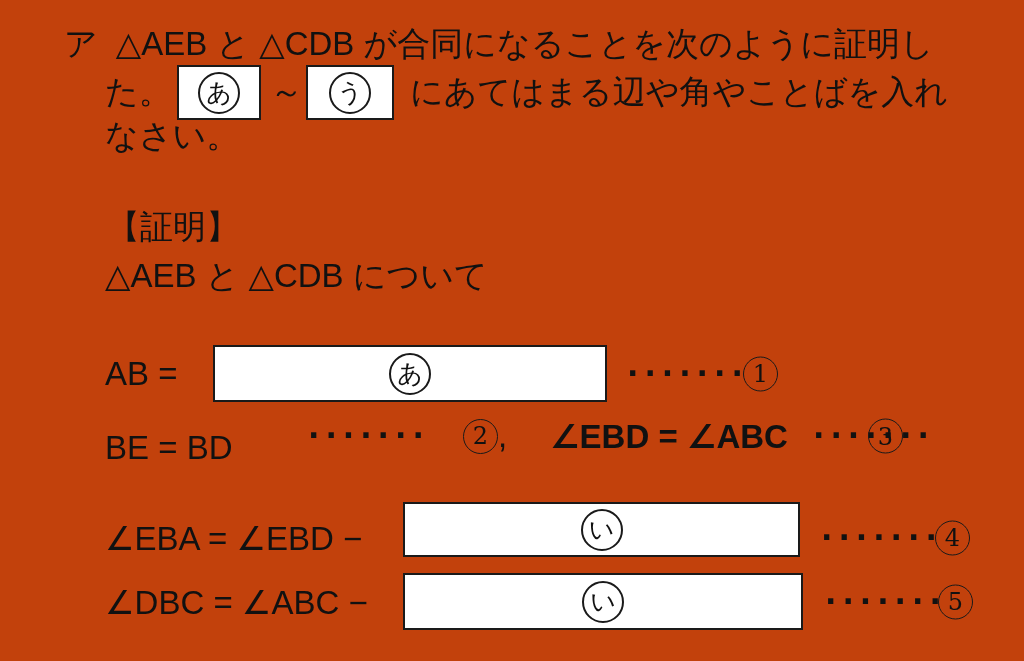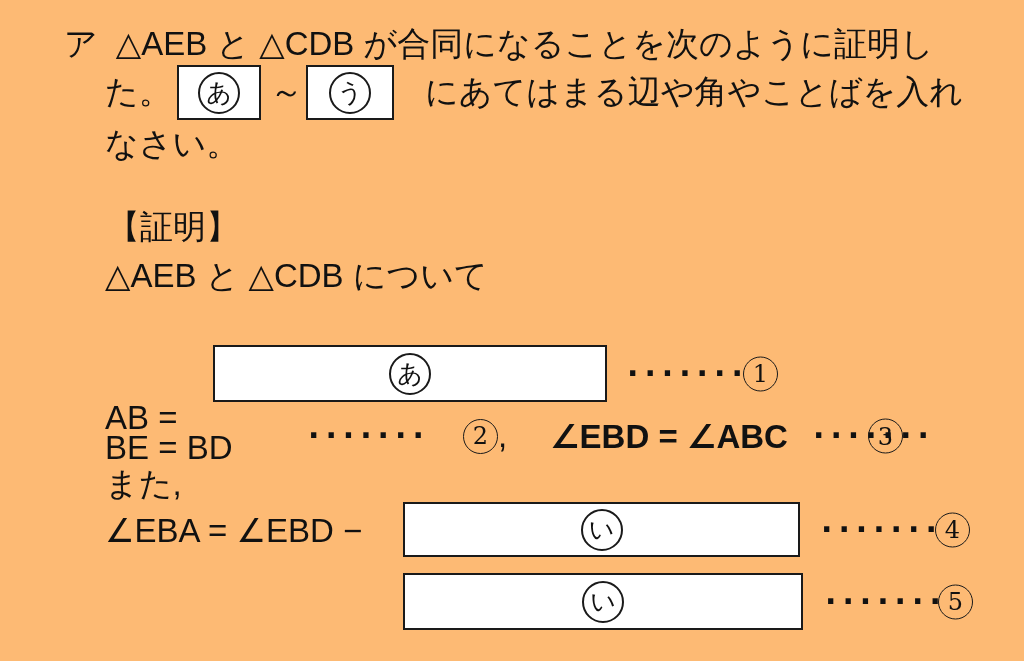--- a/index.html
+++ b/index.html
@@ -1,17 +1,17 @@
 <!DOCTYPE html>
 <html><head>
 <meta charset="utf-8">
 <style>
   html,body{margin:0;padding:0;background:#ffffff;}
   .page{
-    position:relative;width:1024px;height:661px;background:#fdba74;
+    position:relative;width:1024px;height:661px;background:#c2410c;
     color:#111;font-family:"Liberation Sans","DejaVu Sans",sans-serif;
     font-size:33px;overflow:hidden;
   }
   .abs{position:absolute;white-space:nowrap;}
   .row{position:absolute;}
   .row > .vc{position:absolute;top:50%;transform:translateY(-50%);white-space:nowrap;}
   .blankbox{
     position:absolute;box-sizing:border-box;border:2.4px solid #1a1a1a;background:#fff;
     display:flex;align-items:center;justify-content:center;
   }
@@ -44,63 +44,63 @@
 
   <div class="row" style="left:105px;top:63px;width:900px;height:58px;">
     <span class="vc" style="left:0;">た。</span>
     <div class="blankbox smallbox" style="left:72px;top:2px;width:84px;height:55px;">
       <span class="ckana">あ</span>
     </div>
     <span class="vc" style="left:165px;">～</span>
     <div class="blankbox smallbox" style="left:201px;top:2px;width:88px;height:55px;">
       <span class="ckana">う</span>
     </div>
-    <span class="vc" style="left:320px;">にあてはまる辺や角やことばを入れ</span>
+    <span class="vc" style="left:305px;">にあてはまる辺や角やことばを入れ</span>
   </div>
 
-  <div class="abs" style="left:105px;top:122px;">なさい。</div>
+  <div class="abs" style="left:105px;top:114px;">なさい。</div>
 
   <div class="abs" style="left:107px;top:205px;">【証明】</div>
 
   <div class="abs" style="left:105px;top:254px;">△AEB と △CDB について</div>
 
 
   <div class="row" style="left:105px;top:345px;width:900px;height:57px;">
-    <span class="vc" style="left:0;margin-top:44px;">AB =</span>
+    <span class="vc" style="left:0;">AB =</span>
     <div class="blankbox" style="left:108px;top:0;width:394px;height:57px;">
       <span class="ckana">あ</span>
     </div>
     <span class="vc leader" style="left:522px;">·······</span>
     <span class="vc cnum" style="left:638px;">1</span>
   </div>
 
   <div class="row" style="left:105px;top:413px;width:900px;height:46px;">
     <span class="vc" style="left:0;margin-top:12px;">BE = BD</span>
     <span class="vc leader" style="left:203px;">·······</span>
     <span class="vc numwrap" style="left:358px;">
         <span class="cnum">2</span>
         <span>,</span>
       </span>
     <span class="vc" style="left:445px;font-weight:bold;">∠EBD = ∠ABC</span>
     <span class="vc leader" style="left:708px;">·······</span>
     <span class="vc cnum" style="left:763px;">3</span>
   </div>
 
-  <div class="abs" style="left:105px;top:462px;">また,</div>
 
-  <div class="row" style="left:105px;top:502px;width:920px;height:55px;">
+  <div class="row" style="left:105px;top:502px;width:920px;height:71px;">
     <span class="vc" style="left:0;">∠EBA = ∠EBD −</span>
     <div class="blankbox" style="left:298px;top:0;width:397px;height:55px;">
       <span class="ckana">い</span>
     </div>
     <span class="vc leader" style="left:716px;">·······</span>
     <span class="vc cnum" style="left:830px;">4</span>
   </div>
 
   <div class="row" style="left:105px;top:573px;width:920px;height:57px;">
+    <span class="vc" style="left:0;">∠DBC = ∠ABC −</span>
     <div class="blankbox" style="left:298px;top:0;width:400px;height:57px;">
       <span class="ckana">い</span>
     </div>
     <span class="vc leader" style="left:720px;">·······</span>
     <span class="vc cnum" style="left:833px;">5</span>
   </div>
 
 </div>
 
 </body></html>

